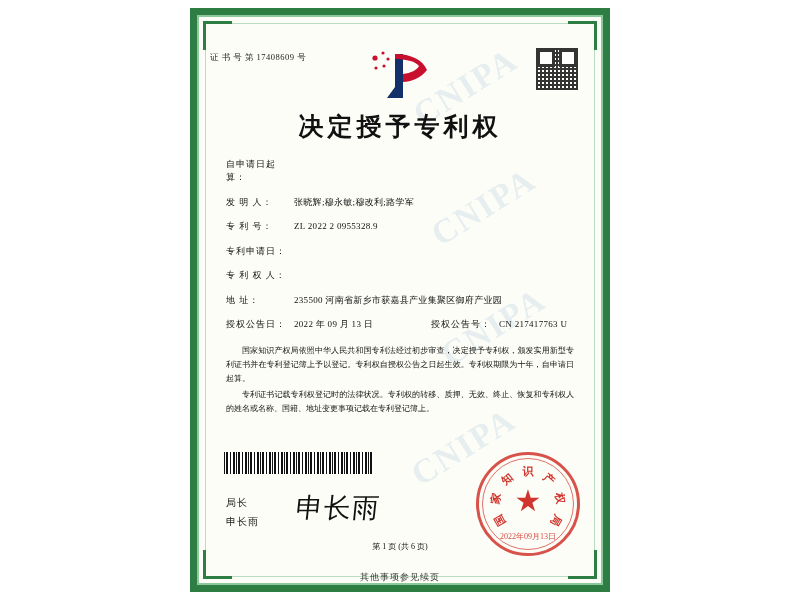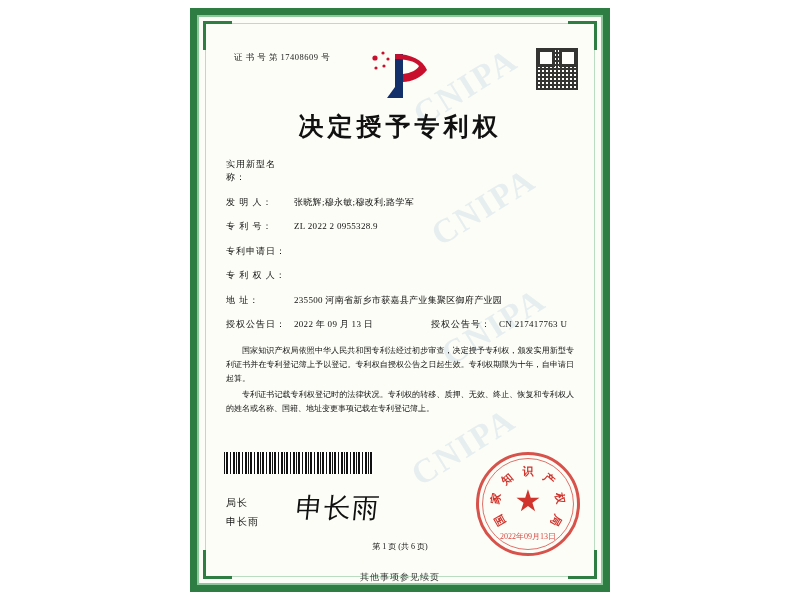--- a/index.html
+++ b/index.html
@@ -71,21 +71,21 @@
     font-family: "Liberation Serif", serif;
   }
   .wm1 { left: 218px; top: 60px; }
   .wm2 { left: 236px; top: 180px; }
   .wm3 { left: 246px; top: 300px; }
   .wm4 { left: 216px; top: 420px; }
 
   
   .cert-no {
     position: absolute;
-    left: 44px;
+    left: 20px;
     top: 44px;
     font-size: 8.5px;
     color: #1a1a1a;
     letter-spacing: 0.5px;
     font-family: "Liberation Serif", serif;
   }
   .qr {
     position: absolute;
     right: 32px;
     top: 40px;
@@ -312,21 +312,21 @@
         <circle cx="23" cy="11" r="1.6"></circle>
         <circle cx="19" cy="18" r="1.6"></circle>
         <circle cx="11" cy="20" r="1.6"></circle>
       </g>
     </svg>
 
     <div class="title-cn">决定授予专利权</div>
 
     <div class="fields">
       <div class="frow">
-        <div class="flabel">实用新型名称：</div>
+        <div class="flabel">自申请日起算：</div>
       </div>
       <div class="frow">
         <div class="flabel">发 明 人：</div>
         <div class="fval">张晓辉;穆永敏;穆改利;路学军</div>
       </div>
       <div class="frow">
         <div class="flabel">专 利 号：</div>
         <div class="fval">ZL 2022 2 0955328.9</div>
       </div>
       <div class="frow">

